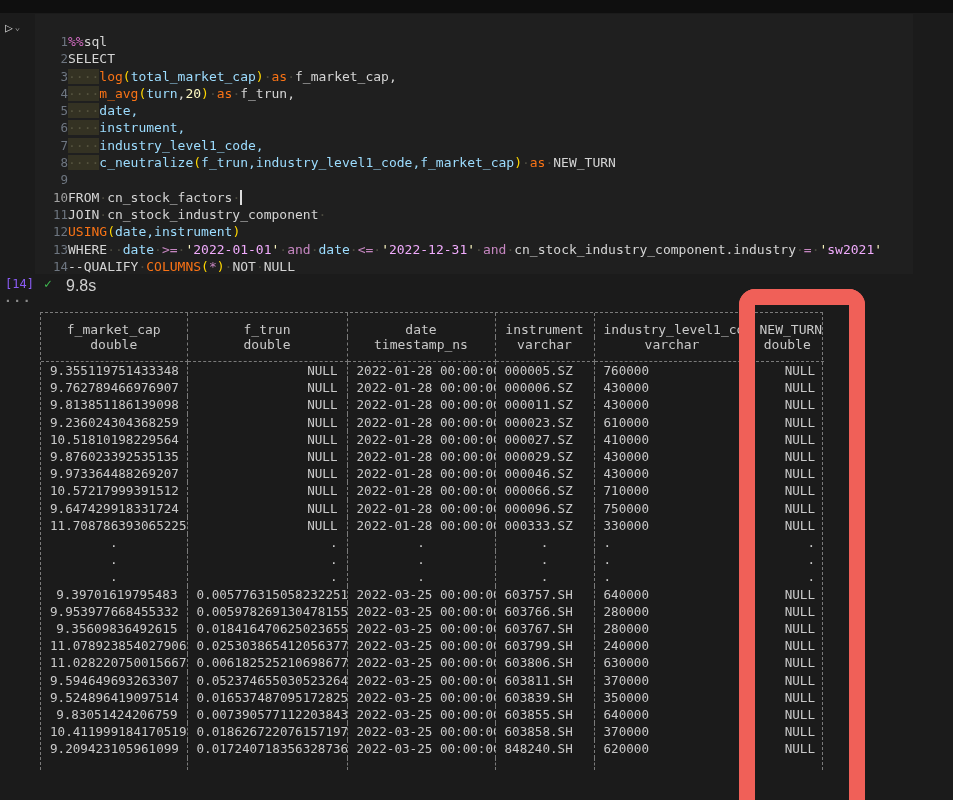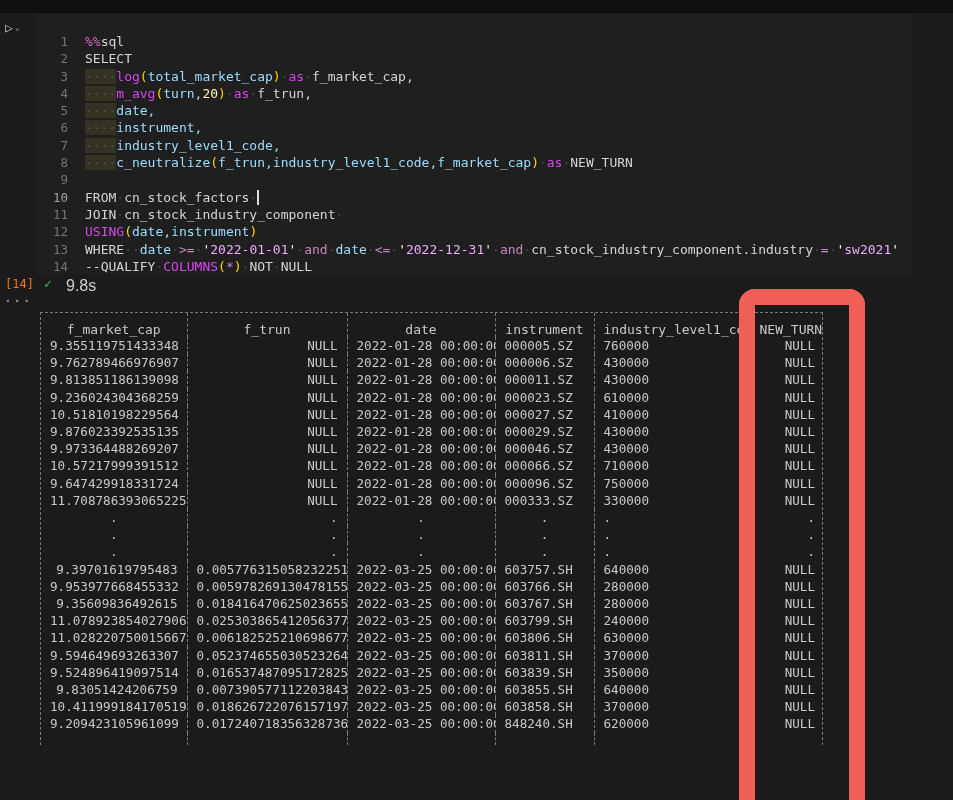--- a/index.html
+++ b/index.html
@@ -9,28 +9,28 @@
   
   #runbox{position:absolute;left:5px;top:20px;color:#c8c8c8;font-size:13px;cursor:pointer;}
   #runbox .chev{font-size:9px;color:#9a9a9a;margin-left:2px;vertical-align:2px;}
   
   #editor{position:absolute;left:35px;top:14px;width:878px;height:260px;background:#1f1f1f;}
   #code-lines{padding-top:19px;font-size:13px;line-height:17.3px;white-space:pre;}
   .code-line{display:flex;}
   .gutter{display:inline-block;width:33px;text-align:right;color:#6e7681;flex:0 0 33px;
           font-size:12.5px;user-select:none;}
   .gutter.active{color:#a3a3a3;}
-  .line-body{margin-left:17px;}
-  .tk-plain{color:#d4d4d4;} .tk-kw{color:#d946ef;} .tk-var{color:#9cdcfe;}
+  .line-body{}
+  .tk-plain{color:#d4d4d4;} .tk-kw{color:#f97316;} .tk-var{color:#9cdcfe;}
   .tk-pink{color:#cf6bbf;} .tk-op{color:#c586c0;} .tk-num{color:#fef9c3;}
   .tk-str{color:#f0abfc;} .tk-paren{color:#ffd700;} .tk-ws{color:#4c4b40;}
   .tk-wsind{color:#55533f;background:#343223;}
   .cursor{display:inline-block;width:1.4px;height:15px;background:#dcdcdc;vertical-align:-3px;}
   
-  #exec-count{position:absolute;left:5px;top:277px;color:#f97316;font-size:12px;}
+  #exec-count{position:absolute;left:5px;top:277px;color:#8b5cf6;font-size:12px;}
   #status-check{position:absolute;left:44px;top:276px;color:#3fb950;font-size:13px;}
   #status-time{position:absolute;left:66px;top:277px;color:#d0d0d0;font-size:16px;
                font-family:"Liberation Sans",sans-serif;}
   #more-dots{position:absolute;left:4px;top:293px;color:#8b8b8b;font-size:13px;
              letter-spacing:1.5px;font-weight:bold;cursor:pointer;}
   
   #tablewrap{position:absolute;left:40px;top:312px;width:783px;color:#c9c9c9;
              border:1px dashed #7a7a7a;border-bottom:none;box-sizing:border-box;font-size:13px;}
   table{border-collapse:collapse;table-layout:fixed;width:100%;}
   td,th{padding:0 9px;font-weight:normal;overflow:hidden;white-space:pre;}
@@ -78,20 +78,28 @@
         </colgroup>
       <thead id="thead">
           <tr>
             <th class="al-c colsep">f_market_cap</th>
             <th class="al-c colsep">f_trun</th>
             <th class="al-c colsep">date</th>
             <th class="al-c colsep">instrument</th>
             <th class="al-c colsep">industry_level1_code</th>
             <th class="al-c">NEW_TURN</th>
           </tr>
+          <tr class="typerow">
+            <th class="al-c colsep">double</th>
+            <th class="al-c colsep">double</th>
+            <th class="al-c colsep">timestamp_ns</th>
+            <th class="al-c colsep">varchar</th>
+            <th class="al-c colsep">varchar</th>
+            <th class="al-c">double</th>
+          </tr>
         </thead>
       <tbody id="tbody">
           <tr>
             <td class="al-r colsep">9.355119751433348</td>
             <td class="al-r colsep">NULL</td>
             <td class="al-c colsep">2022-01-28 00:00:00</td>
             <td class="al-l colsep">000005.SZ</td>
             <td class="al-l colsep">760000</td>
             <td class="al-r">NULL</td>
           </tr>

